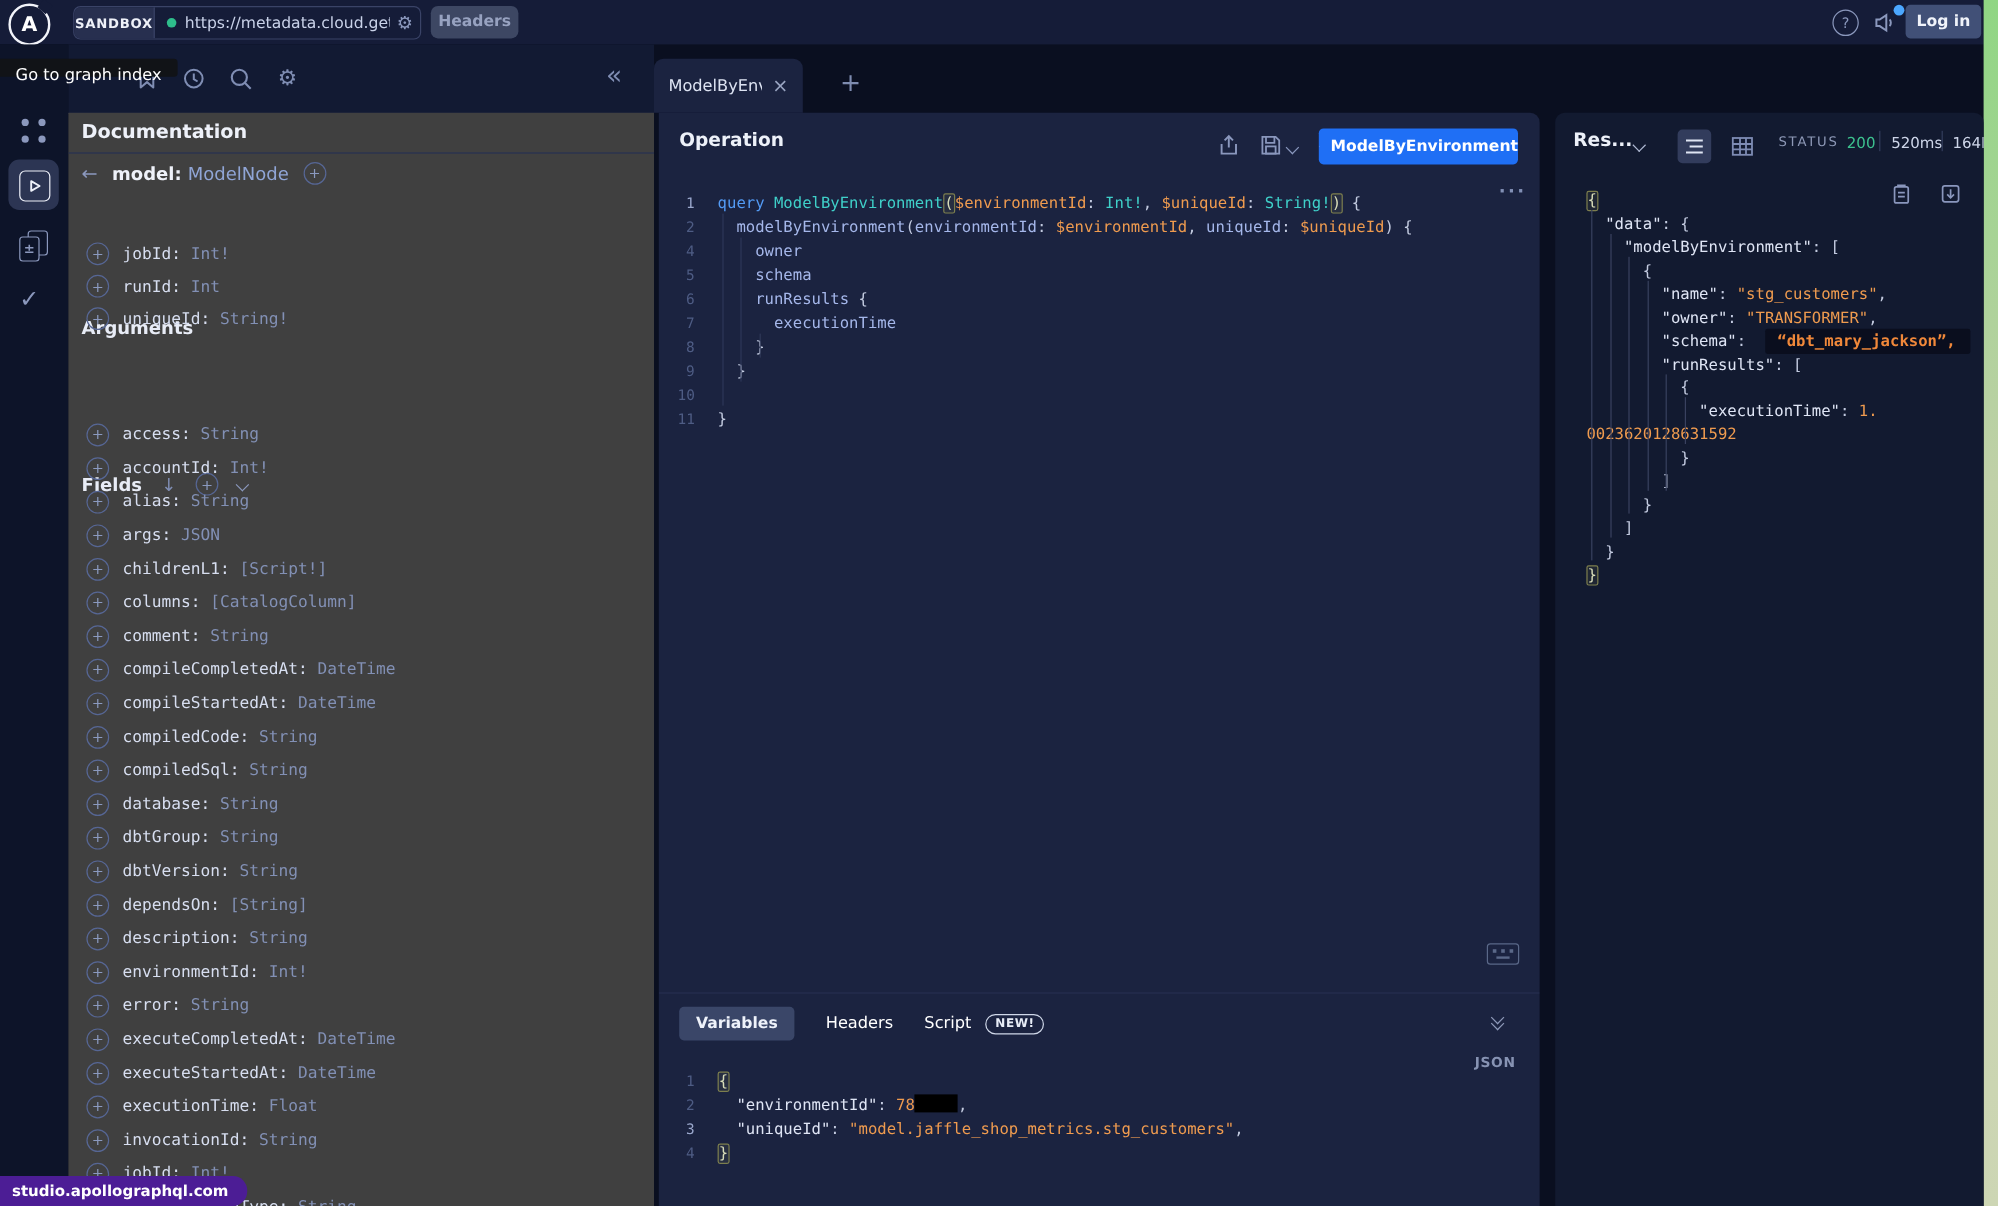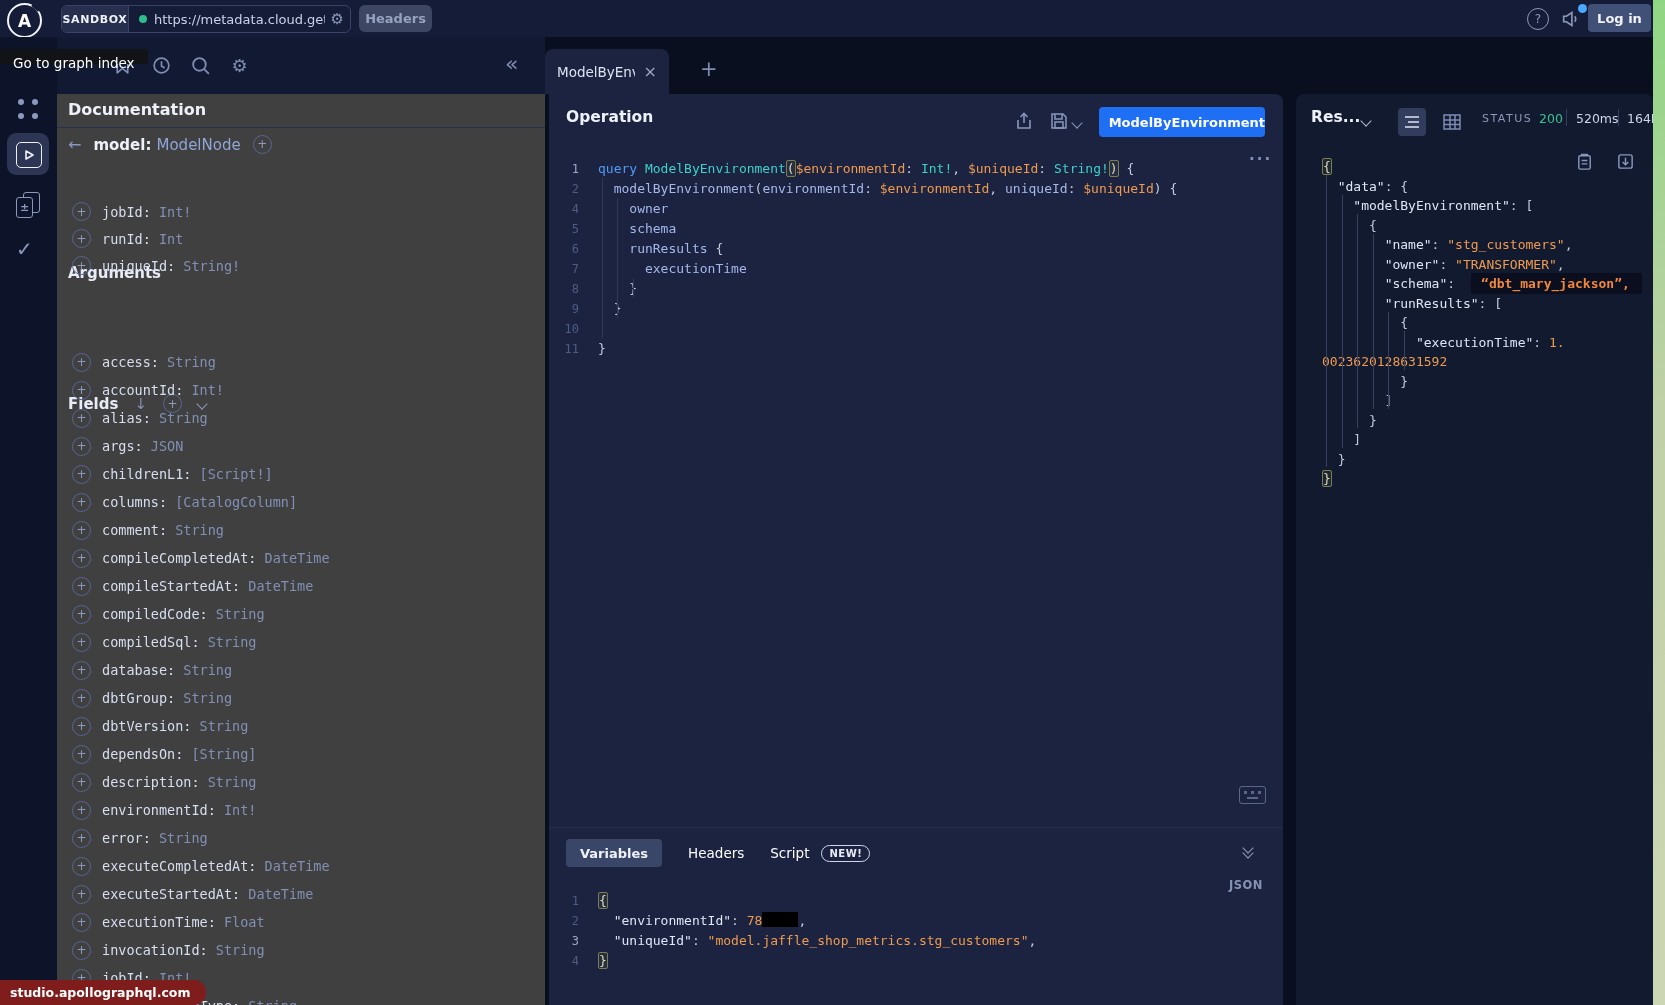--- a/index.html
+++ b/index.html
@@ -143,21 +143,21 @@
   .meta-div{position:absolute;top:15px;width:1px;height:17px;background:#333d5c;}
   .meta-txt{position:absolute;top:17px;font-size:12.5px;color:#cdd5e8;}
   .resp-ic{position:absolute;top:58px;width:19px;height:19px;color:#8a97bd;}
   .resp-editor{left:0;top:56px;width:357px;padding:6px 0 0 26px;}
   .resp-editor .crow{height:19.5px;line-height:19.5px;}
   .resppanel .guide{background:#39415f;}
 
   
   .tooltip{left:0;top:49px;height:15px;background:#111317;color:#fff;font-size:13.5px;
            line-height:29px;padding:0 13px;border-radius:0 3px 3px 0;z-index:50;}
-  .statuspill{left:0;top:980px;height:25px;background:#7f1d1d;color:#fff;font-size:12.5px;font-weight:bold;
+  .statuspill{left:0;top:980px;height:25px;background:#4c1d95;color:#fff;font-size:12.5px;font-weight:bold;
               line-height:25px;padding:0 16px 0 10px;border-radius:0 12px 12px 0;z-index:50;}
   svg{display:block;}
 </style>
 </head>
 <body>
 
 <div class="abs topbar">
   <div class="abs logo">A</div>
   <div class="abs logo-notch"></div>
 

